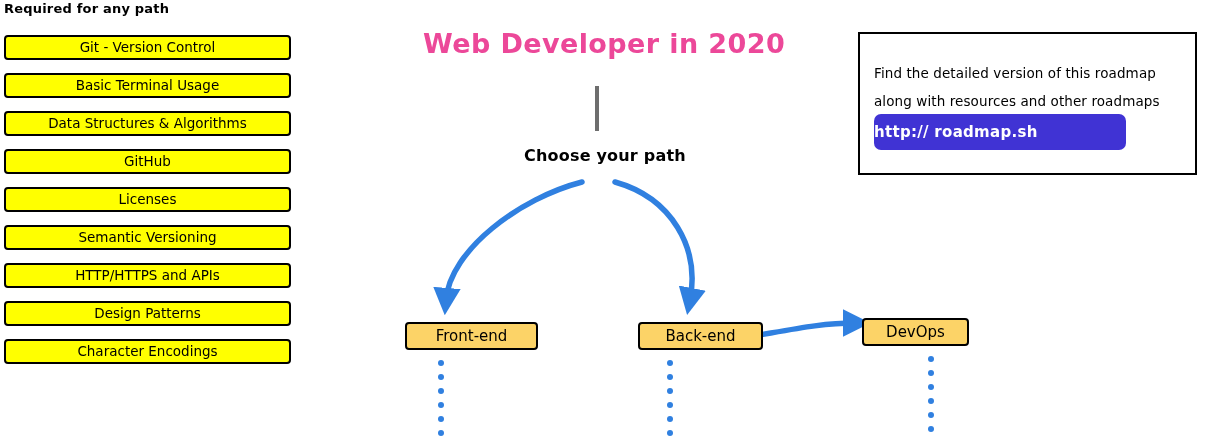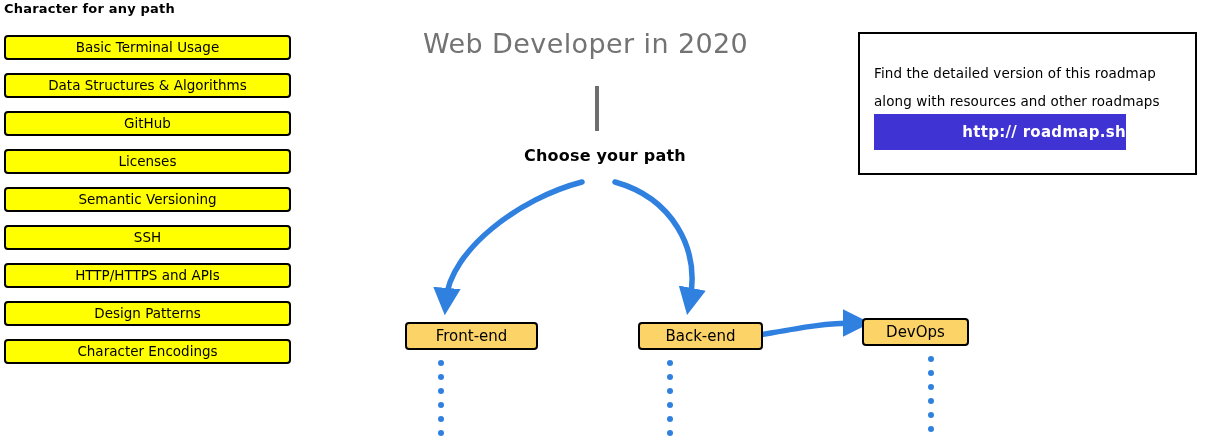--- a/index.html
+++ b/index.html
@@ -62,22 +62,22 @@
     white-space: nowrap;
     line-height: 1;
   }
 
   
   #main-title {
     position: absolute;
     left: 423px;
     top: 28px;
     font-size: 27px;
-    font-weight: normal;
-    color: #737373;
+    font-weight: bold;
+    color: #ec4899;
     letter-spacing: 0.4px;
     white-space: nowrap;
   }
 
   
   #title-stem {
     position: absolute;
     left: 595px;
     top: 86px;
     width: 4px;
@@ -182,53 +182,54 @@
   #info-line-2 { top: 48px; }
   #info-cta {
     position: absolute;
     left: 14px;
     top: 80px;
     width: 252px;
     height: 36px;
     background: #4033d4;
     display: flex;
     align-items: center;
-    justify-content: flex-end;
+    justify-content: flex-start;
+    border-radius: 7px;
   }
   #info-cta-label {
     font-size: 15px;
     font-weight: bold;
     color: #ffffff;
     white-space: nowrap;
     letter-spacing: 0.3px;
   }
 </style>
 </head>
 <body>
 
-<div id="required-heading">Character for any path</div>
+<div id="required-heading">Required for any path</div>
 
 <div id="required-list">
     <div class="req-box">
+      <span class="req-label">Git - Version Control</span>
+    </div>
+    <div class="req-box">
       <span class="req-label">Basic Terminal Usage</span>
     </div>
     <div class="req-box">
       <span class="req-label">Data Structures &amp; Algorithms</span>
     </div>
     <div class="req-box">
       <span class="req-label">GitHub</span>
     </div>
     <div class="req-box">
       <span class="req-label">Licenses</span>
     </div>
     <div class="req-box">
       <span class="req-label">Semantic Versioning</span>
-    </div>
-    <div class="req-box">
-      <span class="req-label">SSH</span>
     </div>
     <div class="req-box">
       <span class="req-label">HTTP/HTTPS and APIs</span>
     </div>
     <div class="req-box">
       <span class="req-label">Design Patterns</span>
     </div>
     <div class="req-box">
       <span class="req-label">Character Encodings</span>
     </div>

